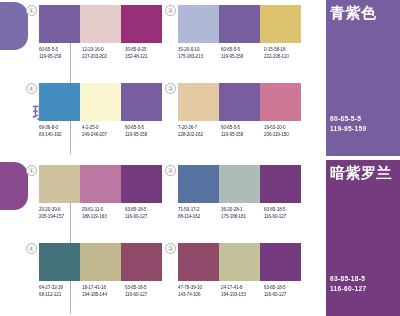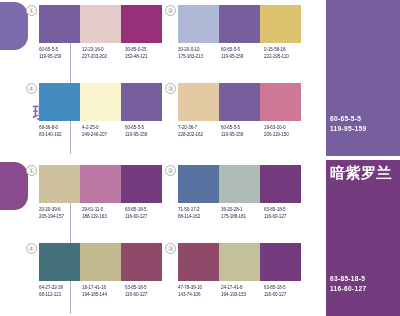--- a/index.html
+++ b/index.html
@@ -208,20 +208,21 @@
         <span>119-95-159</span>
       </div>
       <div class="code-cell">
         <span>19-63-20-0</span>
         <span>206-119-150</span>
       </div>
     </div>
   </div>
 
   <div class="feature" id="feature-top" style="background: rgb(119, 95, 159);">
+    <div class="feature-title">青紫色</div>
     <div class="feature-codes">
       <span>60-65-5-5</span>
       <span>119-95-159</span>
     </div>
   </div>
 </div>
 
 <div class="section" id="section-bottom">
 
   <div class="sidebar">

